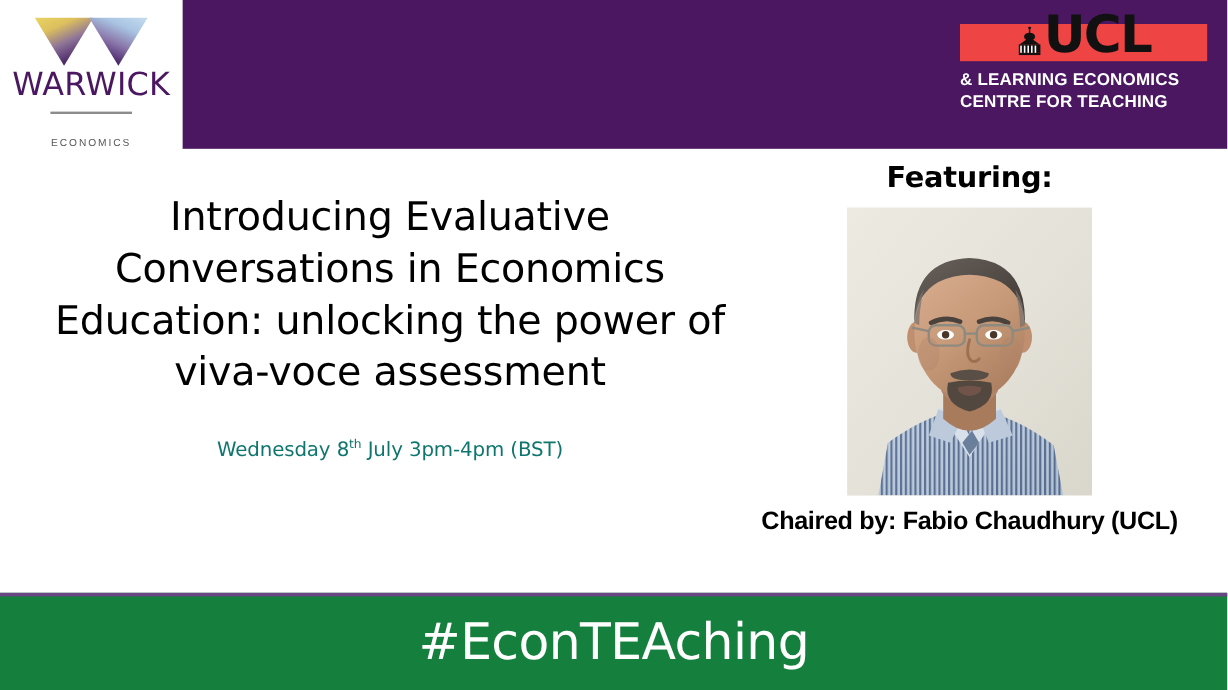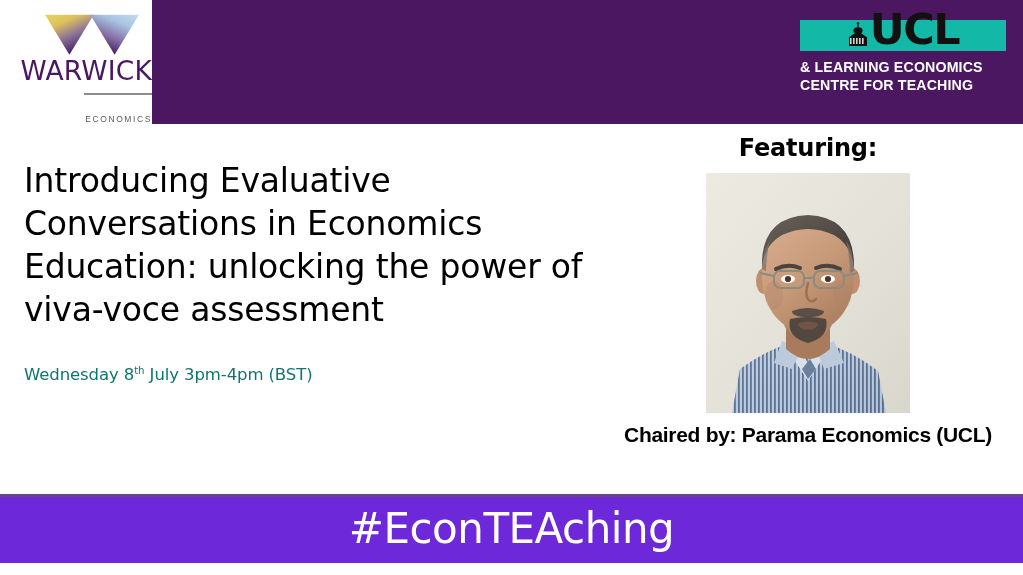--- a/index.html
+++ b/index.html
@@ -33,21 +33,21 @@
   
   .warwick-logo {
     position: absolute;
     left: 0px;
     top: 0px;
     width: 152px;
     height: 124px;
     background: #ffffff;
     display: flex;
     flex-direction: column;
-    align-items: flex-end;
+    align-items: center;
     justify-content: flex-start;
     padding-top: 13px;
     box-sizing: border-box;
   }
   .warwick-mark {
     width: 120px;
     height: 48px;
     display: block;
   }
   .warwick-wordmark {
@@ -79,21 +79,21 @@
   .ucl-block {
     position: absolute;
     left: 800px;
     top: 20px;
     width: 210px;
     height: 92px;
   }
   .ucl-box {
     width: 206px;
     height: 31px;
-    background: #14b8a6;
+    background: #ef4444;
     position: relative;
     display: flex;
     align-items: center;
     justify-content: center;
   }
   .ucl-inner {
     display: flex;
     align-items: flex-end;
     height: 100%;
     padding-bottom: 1px;
@@ -119,23 +119,24 @@
     font-family: "Liberation Sans", sans-serif;
     font-weight: 700;
     font-size: 14.2px;
     letter-spacing: 0.15px;
     line-height: 1.28;
   }
 
   
   .title-col {
     position: absolute;
-    left: 24px;
+    left: 40px;
     top: 160px;
     width: 570px;
+    text-align: center;
   }
   .event-title {
     font-family: "DejaVu Sans", sans-serif;
     font-size: 33px;
     line-height: 1.30;
     color: #000000;
     font-weight: 400;
     margin: 0;
     letter-spacing: -0.2px;
   }
@@ -195,22 +196,22 @@
     letter-spacing: -0.3px;
     line-height: 1.1;
   }
 
   
   .footer-band {
     position: absolute;
     left: 0;
     top: 494px;
     width: 1023px;
-    height: 69px;
-    background: #6d28d9;
+    height: 81px;
+    background: #15803d;
     border-top: 3px solid #6a4583;
     box-sizing: border-box;
     display: flex;
     align-items: center;
     justify-content: center;
   }
   .hashtag {
     font-family: "DejaVu Sans", sans-serif;
     font-size: 42px;
     color: #ffffff;
@@ -353,20 +354,20 @@
 
         <path d="M86 138 Q102 132 118 138 Q118 144 102 144 Q86 144 86 138 Z" fill="#5a4f46"></path>
         <path d="M84 146 Q102 142 120 146 Q124 164 102 170 Q80 164 84 146 Z" fill="#52483f"></path>
         <path d="M92 150 Q102 147 112 150 Q112 156 102 157 Q92 156 92 150 Z" fill="#8a5c52" opacity="0.55"></path>
 
         <ellipse cx="68" cy="122" rx="9" ry="14" fill="#b2846a" opacity="0.35"></ellipse>
         <ellipse cx="136" cy="122" rx="9" ry="14" fill="#b2846a" opacity="0.35"></ellipse>
       </svg>
     </div>
 
-    <div class="chaired-by">Chaired by: Parama Economics (UCL)</div>
+    <div class="chaired-by">Chaired by: Fabio Chaudhury (UCL)</div>
   </div>
 
   <div class="footer-band">
     <div class="hashtag">#EconTEAching</div>
   </div>
 
 </div>
 
 </body></html>

